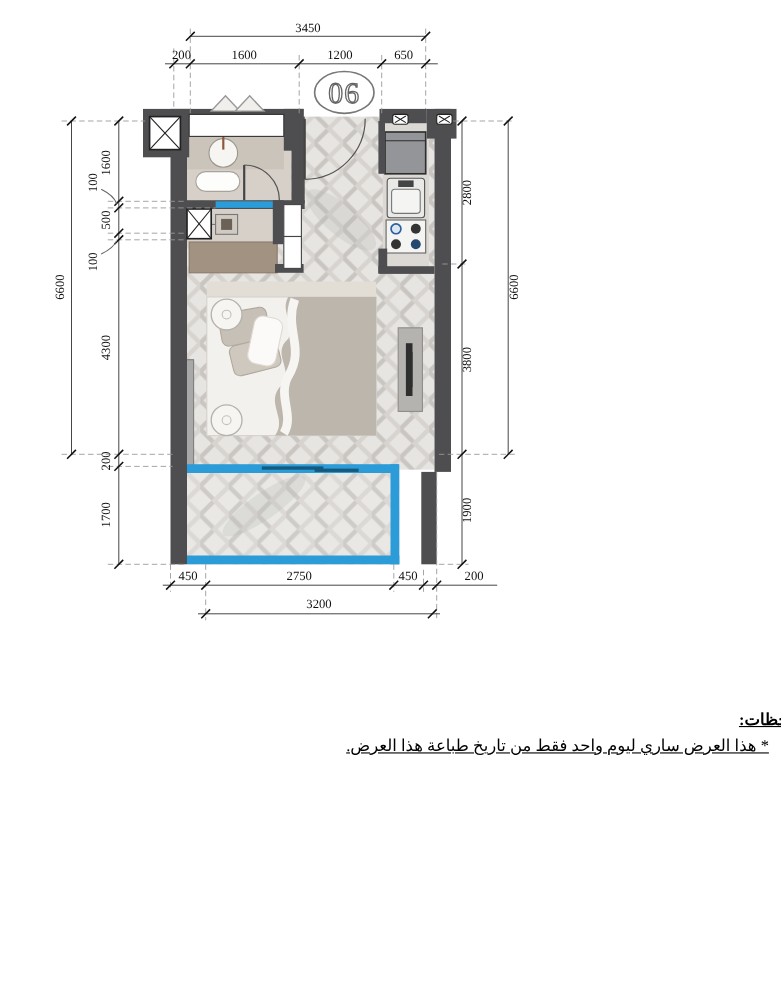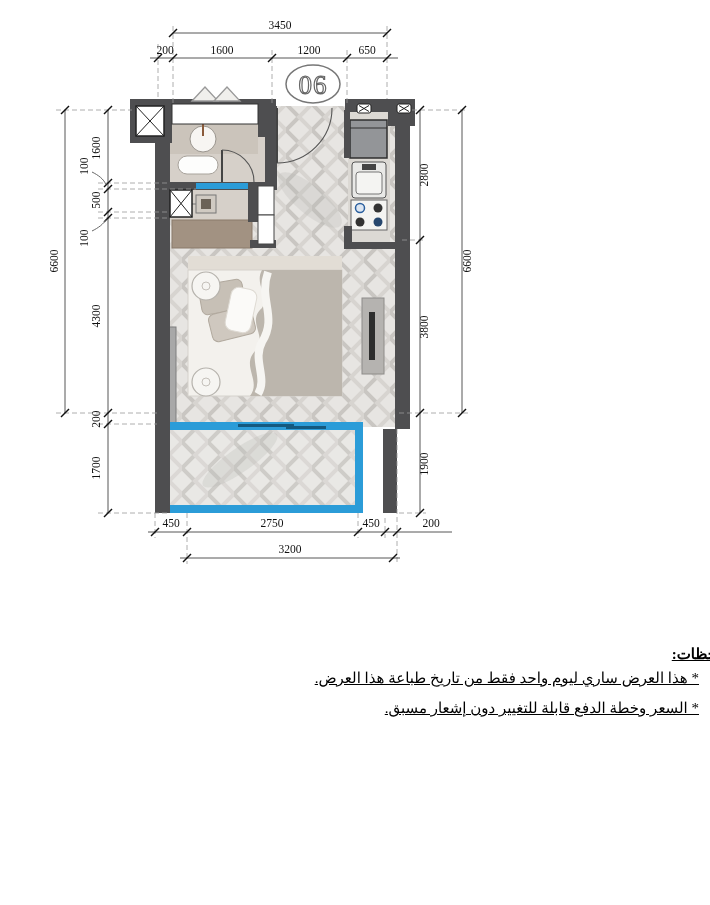--- a/index.html
+++ b/index.html
@@ -238,16 +238,15 @@
     <line class="dim-line" x1="180" y1="558" x2="400" y2="558"></line>
     <line class="tick" x1="183" y1="562" x2="191" y2="554"></line>
     <line class="tick" x1="389" y1="562" x2="397" y2="554"></line>
     <text class="dim-text" x="290" y="553" text-anchor="middle">3200</text>
   </g>
 </svg>
 
   <div id="notes">
     <p class="heading">ملاحظات:</p>
     <p class="note-line">* هذا العرض ساري ليوم واحد فقط من تاريخ طباعة هذا العرض.</p>
-    <p class="note-line">* السعر وخطة الدفع قابلة للتغيير دون إشعار مسبق.</p>
   </div>
 
 </div>
 
 </body></html>

